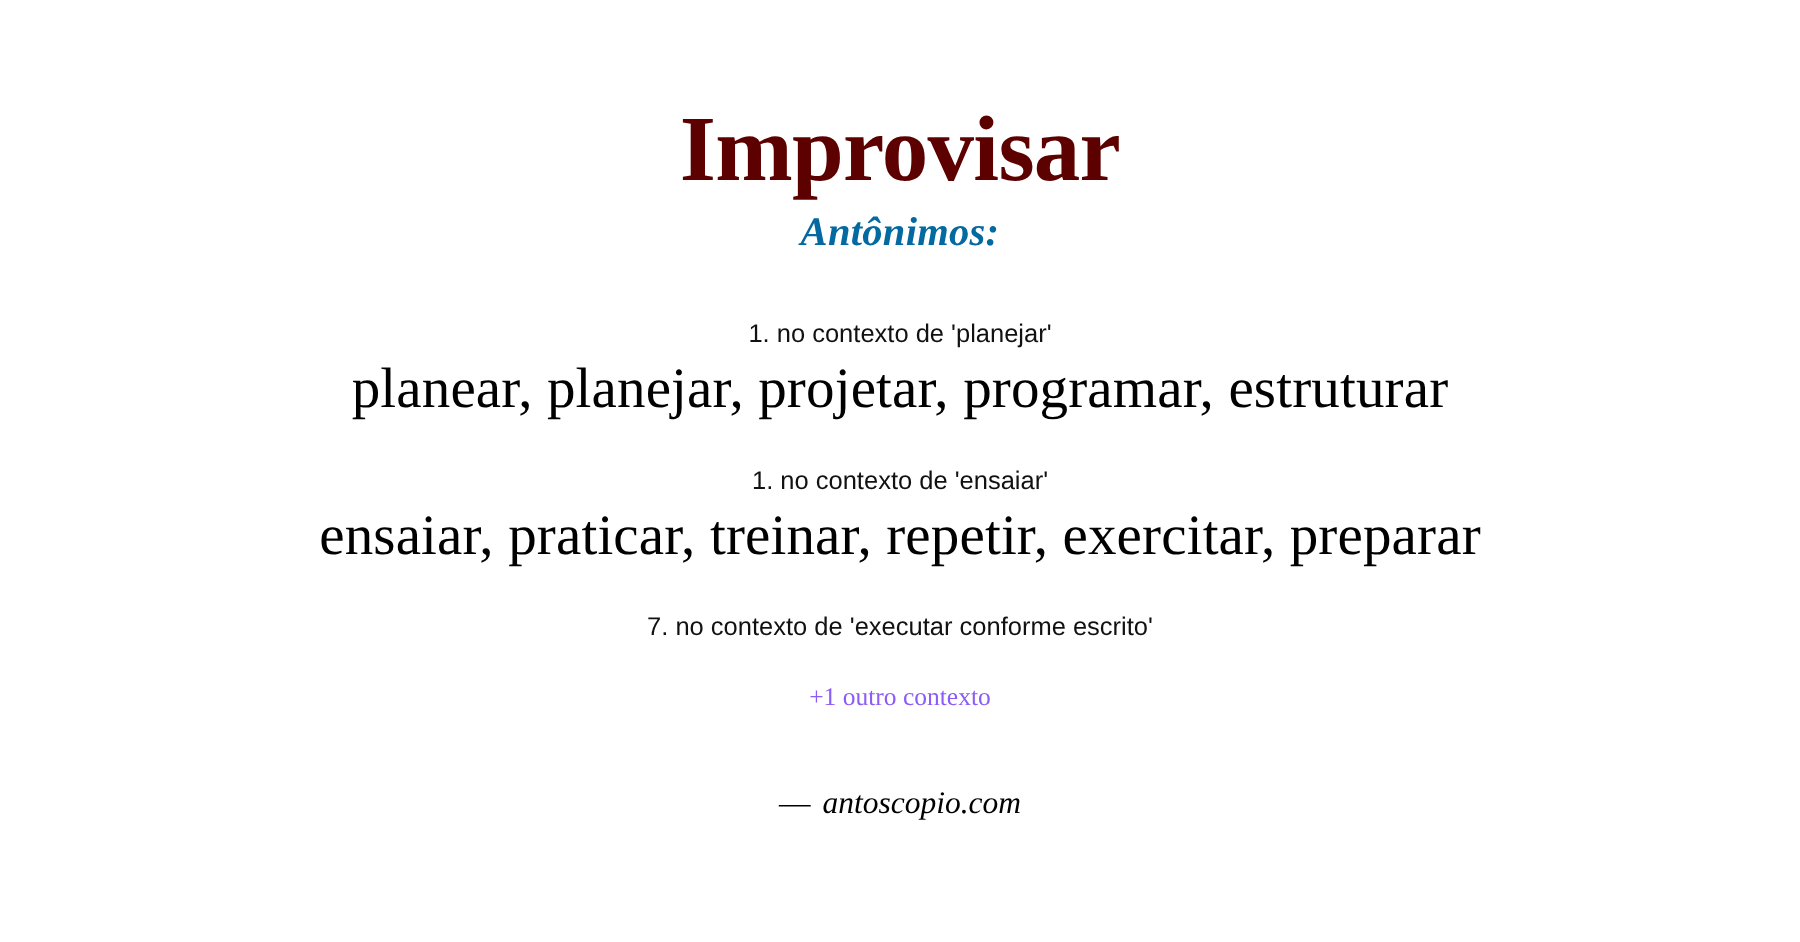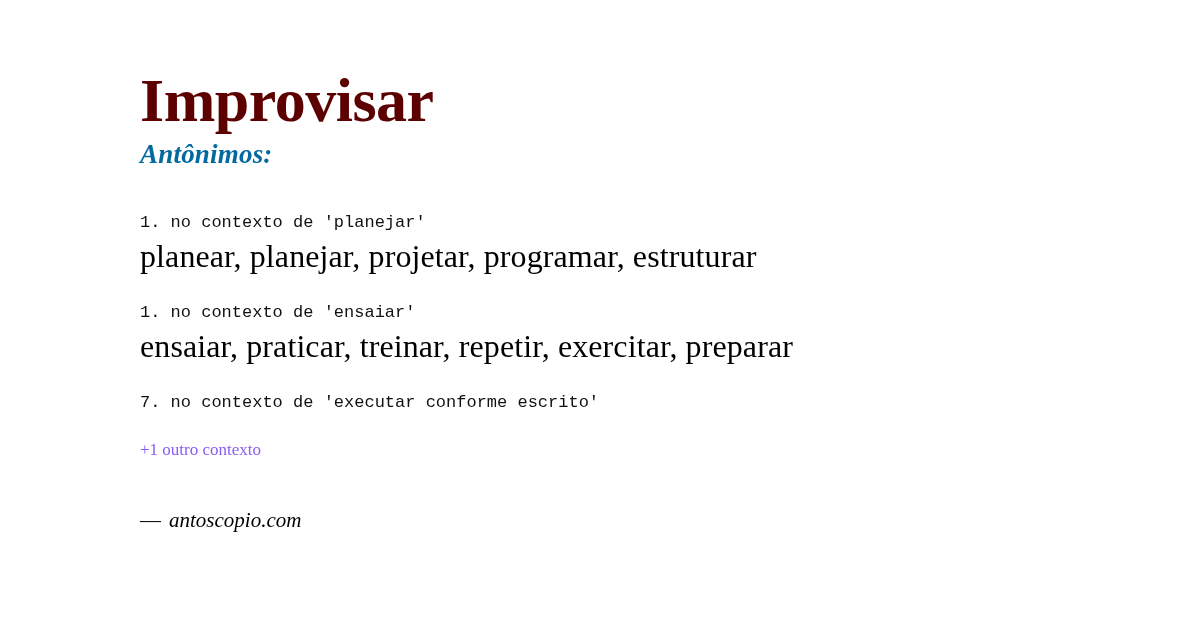--- a/index.html
+++ b/index.html
@@ -12,20 +12,21 @@
     background: #ffffff;
     font-family: "Liberation Serif", serif;
     overflow: hidden;
   }
   .page {
     position: relative;
     width: 1200px;
     height: 628px;
     box-sizing: border-box;
     padding: 56px 140px 0 140px;
+    text-align: center;
   }
   .title {
     font-family: "Liberation Serif", serif;
     font-weight: bold;
     font-size: 62px;
     line-height: 1.05;
     color: #5c0000;
     letter-spacing: -0.5px;
     margin: 0;
     padding-top: 12px;
@@ -39,29 +40,29 @@
     margin: 6px 0 0 0;
     letter-spacing: 0.2px;
   }
   .groups {
     margin-top: 42px;
   }
   .group {
     margin-bottom: 26px;
   }
   .group-context {
-    font-family: Liberation Mono, monospace;
+    font-family: Liberation Sans, sans-serif;
     font-size: 17px;
     color: #111111;
     margin: 0 0 2px 0;
     line-height: 1.3;
   }
   .group-words {
     font-family: "Liberation Serif", serif;
-    font-size: 32px;
+    font-size: 38px;
     color: #000000;
     line-height: 1.25;
     margin: 0;
     letter-spacing: 0.1px;
   }
   .more {
     font-family: "Liberation Serif", serif;
     font-size: 17px;
     color: #8b5cf6;
     margin: 22px 0 0 0;

